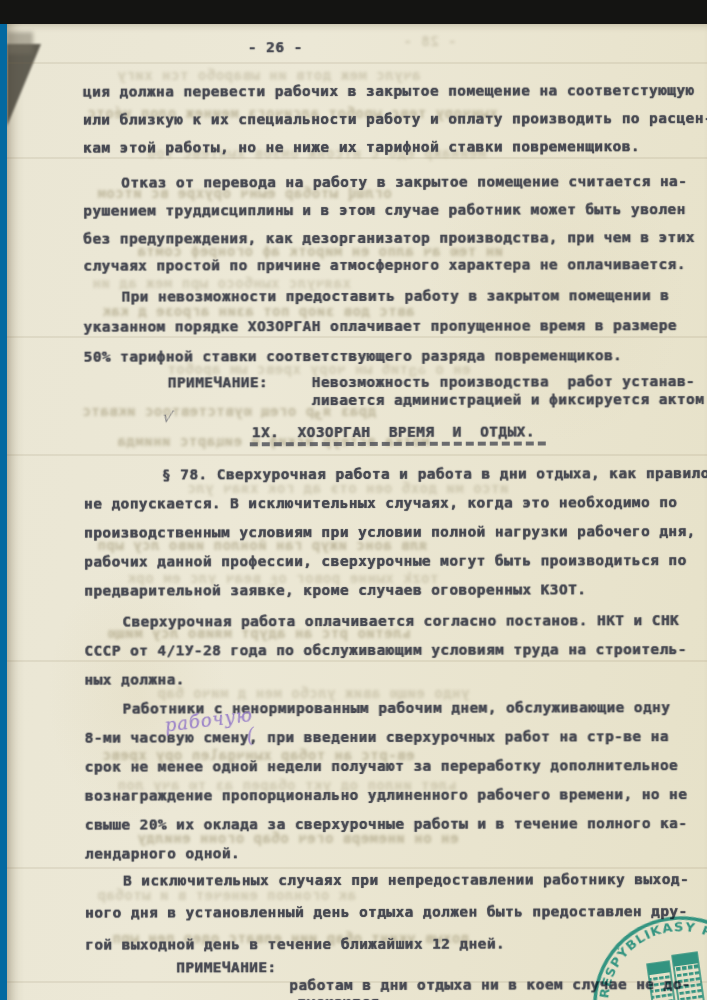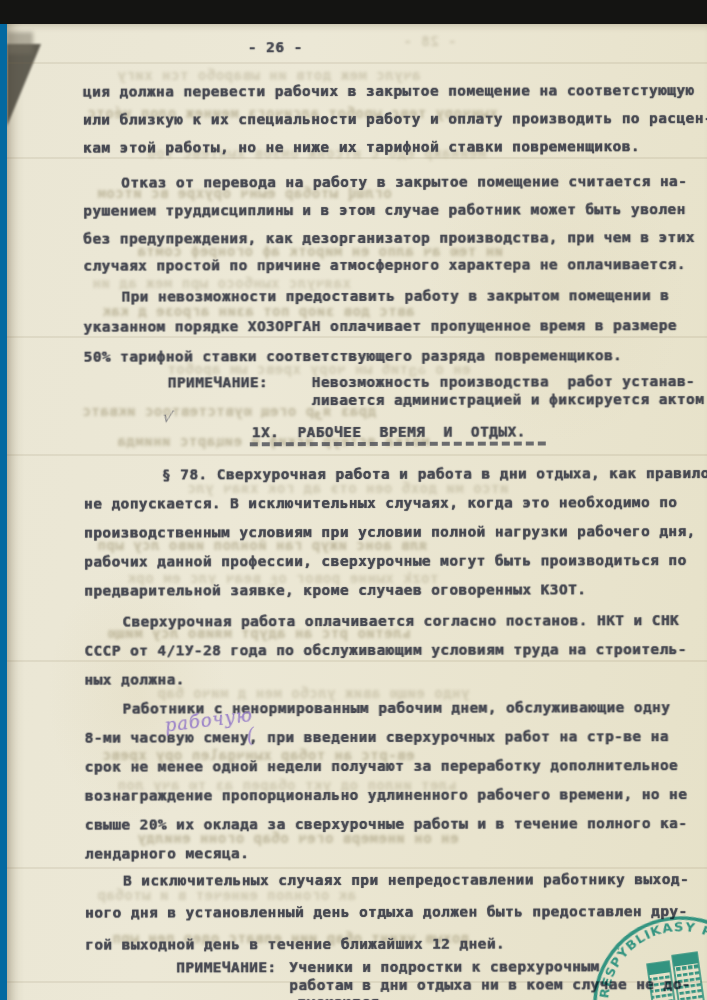--- a/index.html
+++ b/index.html
@@ -87,49 +87,48 @@
 
       <div class="tl" style="left:115px;top:262px">При невозможности предоставить работу в закрытом помещении в</div>
       <div class="tl" style="left:77px;top:292px">указанном порядке ХОЗОРГАН оплачивает пропущенное время в размере</div>
       <div class="tl" style="left:77px;top:322px">50% тарифной ставки соответствующего разряда повременщиков.</div>
 
       <div class="tl" style="left:161px;top:348px">ПРИМЕЧАНИЕ:</div>
       <div class="tl" style="left:305px;top:348px">Невозможность производства  работ устанав-</div>
       <div class="tl" style="left:305px;top:366px">ливается администрацией и фиксируется актом</div>
 
       <div class="checkmark" style="left:156px;top:383px">√</div>
-      <div class="tl" style="left:245px;top:398px">1Х.  РАБОЧЕЕ  ВРЕМЯ  И  ОТДЫХ.</div>
+      <div class="tl" style="left:245px;top:398px">1Х.  ХОЗОРГАН  ВРЕМЯ  И  ОТДЫХ.</div>
       <div class="heading-underline" style="left:243px;top:418px"></div>
 
       <div class="tl" style="left:155px;top:440px">§ 78. Сверхурочная работа и работа в дни отдыха, как правило</div>
       <div class="tl" style="left:77px;top:469px">не допускается. В исключительных случаях, когда это необходимо по</div>
       <div class="tl" style="left:77px;top:498px">производственным условиям при условии полной нагрузки рабочего дня,</div>
       <div class="tl" style="left:77px;top:527px">рабочих данной профессии, сверхурочные могут быть производиться по</div>
       <div class="tl" style="left:77px;top:556px">предварительной заявке, кроме случаев оговоренных КЗОТ.</div>
 
       <div class="tl" style="left:115px;top:587px">Сверхурочная работа оплачивается согласно постанов. НКТ и СНК</div>
       <div class="tl" style="left:77px;top:616px">СССР от 4/1У-28 года по обслуживающим условиям труда на строитель-</div>
       <div class="tl" style="left:77px;top:645px">ных должна.</div>
 
       <div class="tl" style="left:115px;top:674px">Работники с ненормированным рабочим днем, обслуживающие одну</div>
       <div class="tl" style="left:77px;top:703px">8-ми часовую смену, при введении сверхурочных работ на стр-ве на</div>
       <div class="tl" style="left:77px;top:732px">срок не менее одной недели получают за переработку дополнительное</div>
       <div class="tl" style="left:77px;top:761px">вознаграждение пропорционально удлиненного рабочего времени, но не</div>
       <div class="tl" style="left:77px;top:790px">свыше 20% их оклада за сверхурочные работы и в течение полного ка-</div>
-      <div class="tl" style="left:77px;top:819px">лендарного месяца.</div>
+      <div class="tl" style="left:77px;top:819px">лендарного одной.</div>
 
       <div class="hand" style="left:157px;top:687px">рабочую</div>
       <div class="hand-caret" style="left:239px;top:701px">(</div>
 
       <div class="tl" style="left:115px;top:846px">В исключительных случаях при непредоставлении работнику выход-</div>
       <div class="tl" style="left:77px;top:878px">ного дня в установленный день отдыха должен быть предоставлен дру-</div>
       <div class="tl" style="left:77px;top:910px">гой выходной день в течение ближайших 12 дней.</div>
 
       <div class="tl" style="left:168px;top:933px">ПРИМЕЧАНИЕ:</div>
-      <div class="tl" style="left:281px;top:933px">Ученики и подростки к сверхурочным</div>
       <div class="tl" style="left:281px;top:951px">работам в дни отдыха ни в коем случае не до-</div>
       <div class="tl" style="left:289px;top:968px">пускаются.</div>
     </div>
 
     <div class="stamp-wrap">
       <svg width="192" height="192" viewBox="0 0 192 192">
         <defs>
           <path id="ringPath" d="M 96 169 A 73 73 0 1 1 96.05 169"></path>
           <pattern id="rows" width="6" height="6" patternUnits="userSpaceOnUse">
             <rect x="0" y="0" width="4.5" height="2.8" fill="#27a09b"></rect>

